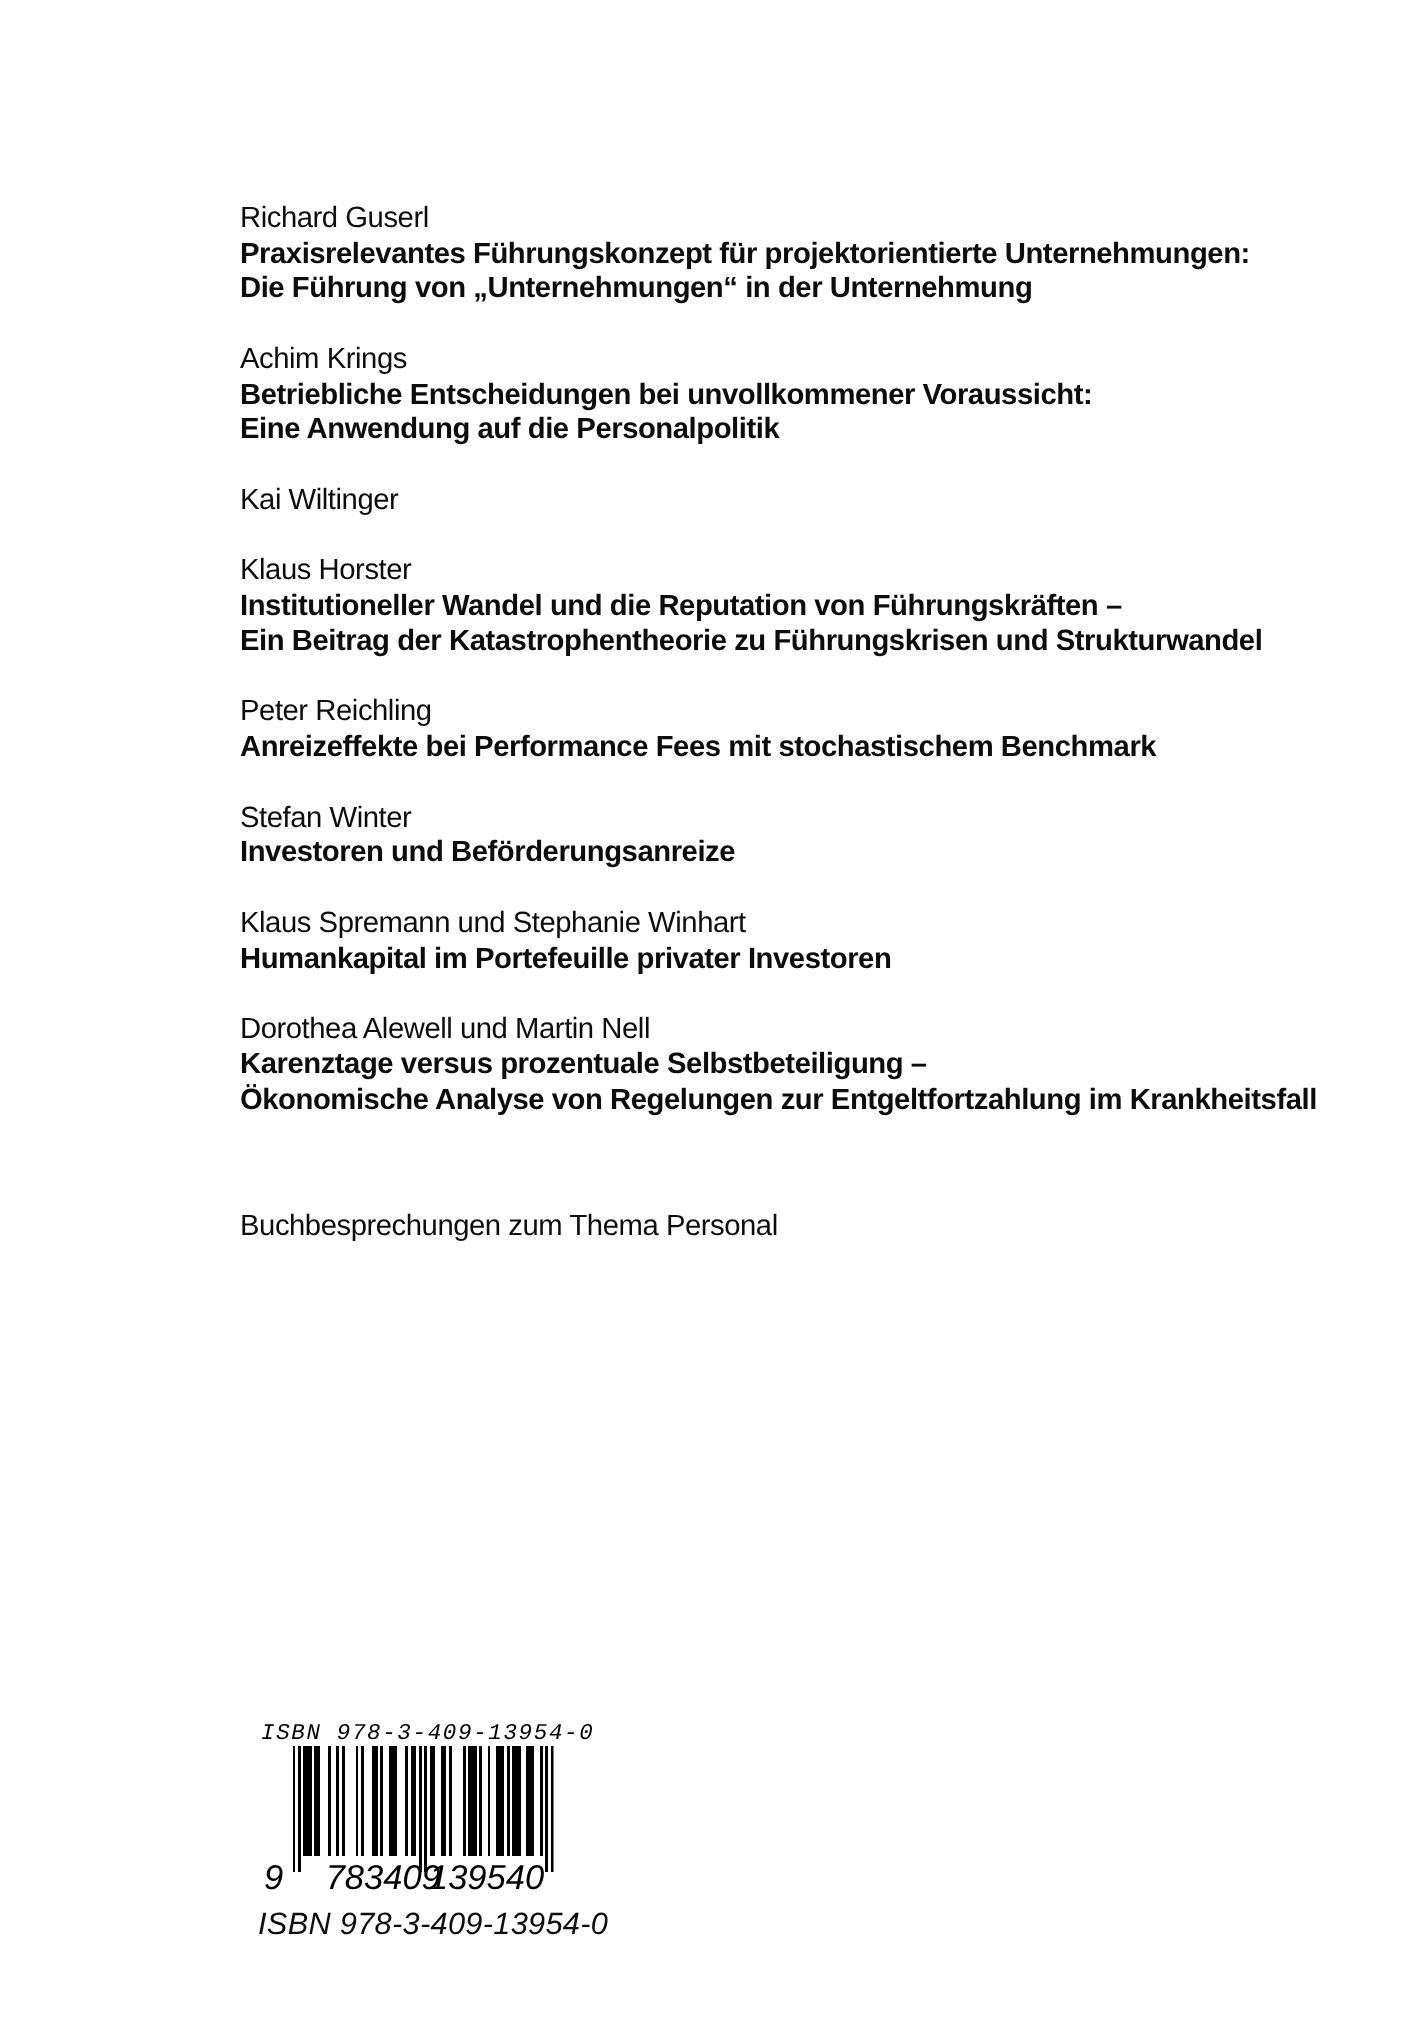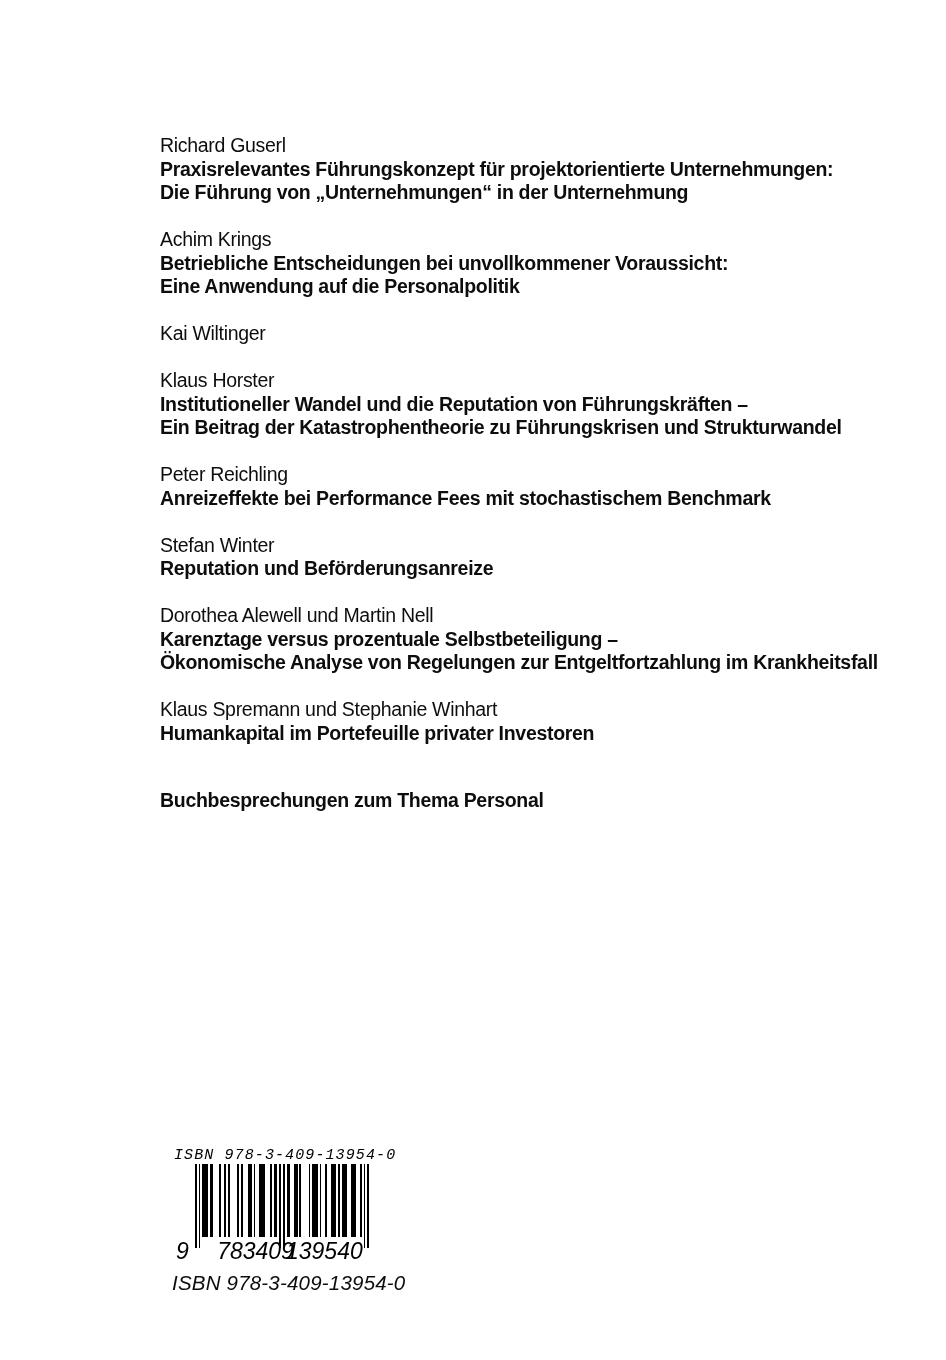--- a/index.html
+++ b/index.html
@@ -21,21 +21,21 @@
     width: 740px;
   }
   .entry { margin-bottom: 23.5px; }
   .author, .title-line, .footer-note {
     font-size: 19.5px;
     line-height: 23.5px;
     letter-spacing: -0.3px;
     white-space: nowrap;
   }
   .title-line { font-weight: bold; }
-  .footer-note { margin-top: 44px; font-weight: bold; }
+  .footer-note { margin-top: 61px; font-weight: normal; }
 
   .barcode-block {
     position: absolute;
     left: 160px; top: 1147px;
     width: 280px; height: 170px; font-style: italic;
   }
   .bc-isbn-top {
     position: absolute;
     left: 14px; top: 0;
     font-family: "Liberation Mono", monospace;
@@ -90,30 +90,30 @@
         <div class="author">Klaus Horster</div>
         <div class="title-line">Institutioneller Wandel und die Reputation von Führungskräften –</div>
         <div class="title-line">Ein Beitrag der Katastrophentheorie zu Führungskrisen und Strukturwandel</div>
       </div>
       <div class="entry">
         <div class="author">Peter Reichling</div>
         <div class="title-line">Anreizeffekte bei Performance Fees mit stochastischem Benchmark</div>
       </div>
       <div class="entry">
         <div class="author">Stefan Winter</div>
-        <div class="title-line">Reputation und Beförderungsanreize</div>
+        <div class="title-line">Investoren und Beförderungsanreize</div>
+      </div>
+      <div class="entry">
+        <div class="author">Klaus Spremann und Stephanie Winhart</div>
+        <div class="title-line">Humankapital im Portefeuille privater Investoren</div>
       </div>
       <div class="entry">
         <div class="author">Dorothea Alewell und Martin Nell</div>
         <div class="title-line">Karenztage versus prozentuale Selbstbeteiligung –</div>
         <div class="title-line">Ökonomische Analyse von Regelungen zur Entgeltfortzahlung im Krankheitsfall</div>
-      </div>
-      <div class="entry">
-        <div class="author">Klaus Spremann und Stephanie Winhart</div>
-        <div class="title-line">Humankapital im Portefeuille privater Investoren</div>
       </div>
       <div class="footer-note">Buchbesprechungen zum Thema Personal</div>
     </div>
 
   <div class="barcode-block">
     <div class="bc-isbn-top">ISBN 978-3-409-13954-0</div>
     <svg id="barcode-svg" width="174" height="84" shape-rendering="crispEdges">
         <rect x="0.00" y="0" width="1.83" height="84" fill="#000000"></rect>
         <rect x="3.66" y="0" width="1.83" height="84" fill="#000000"></rect>
         <rect x="7.33" y="0" width="5.49" height="73" fill="#000000"></rect>

